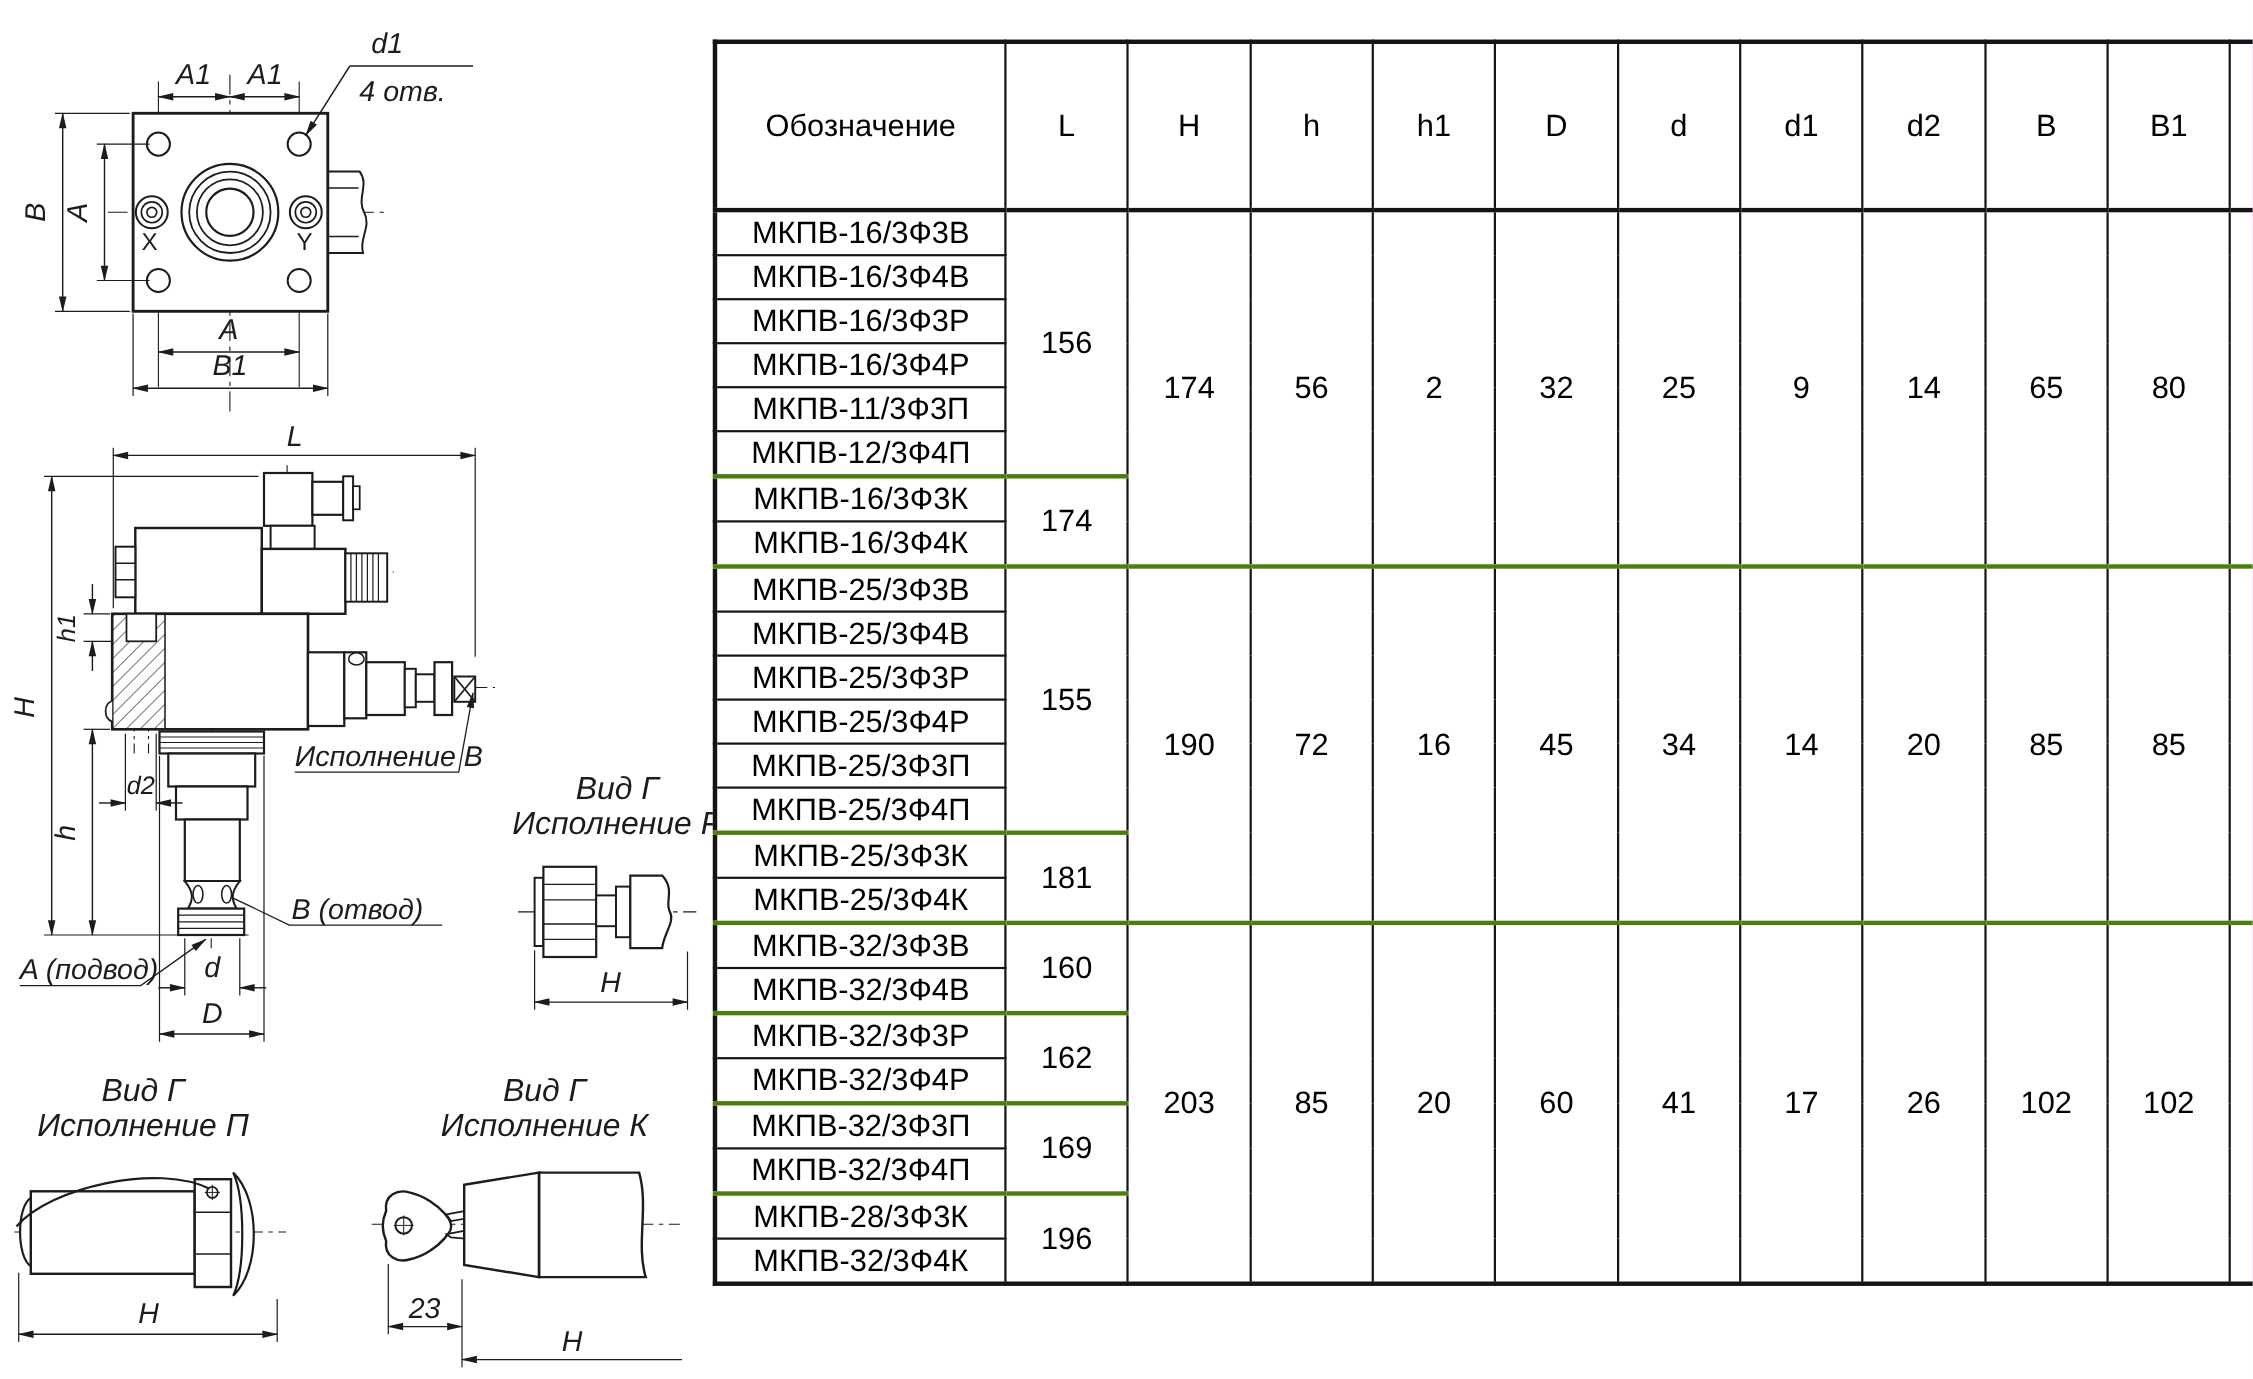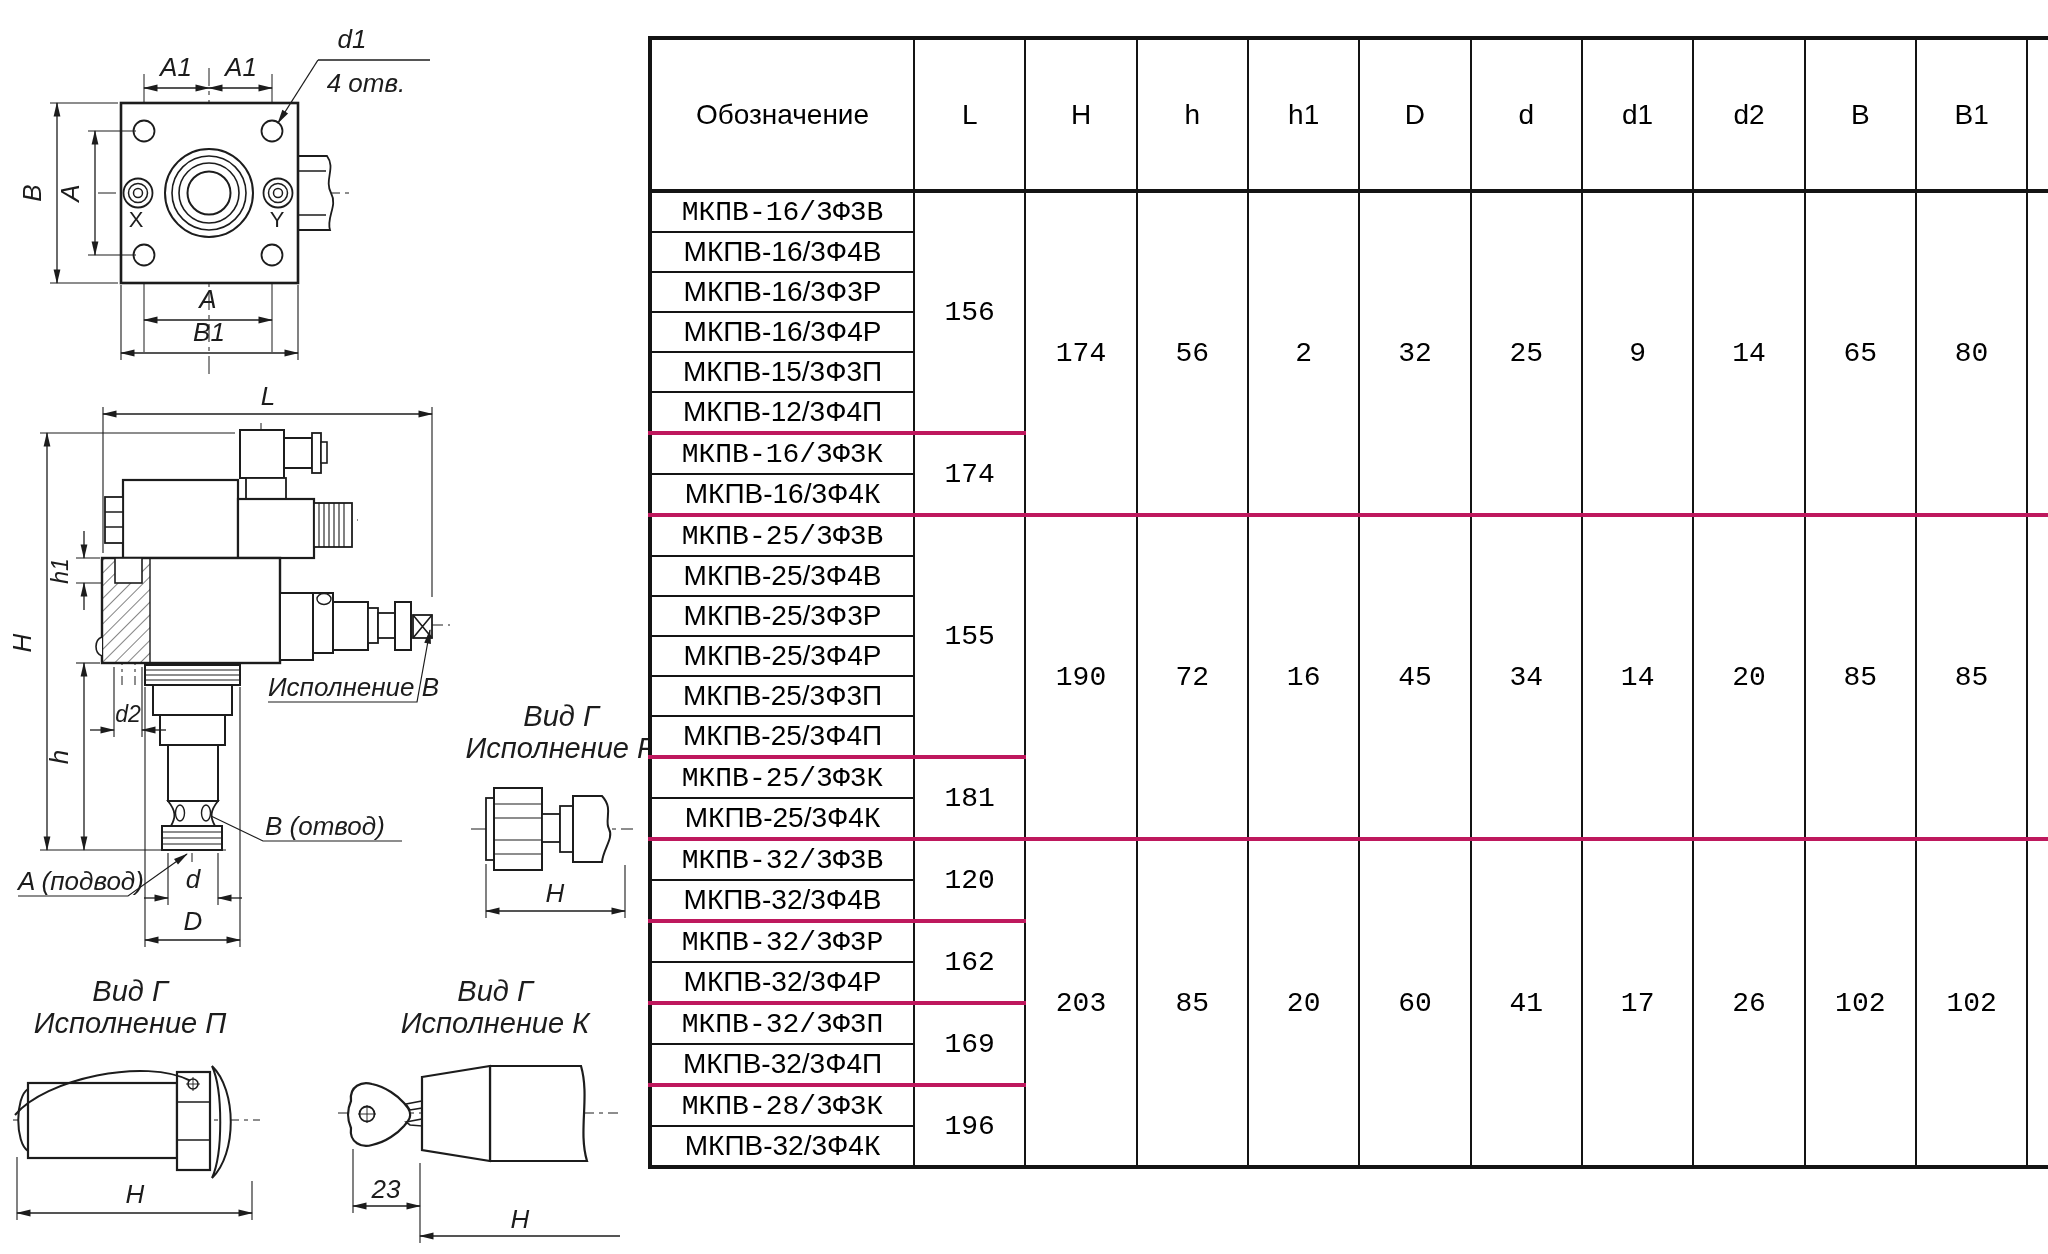--- a/index.html
+++ b/index.html
@@ -13,21 +13,21 @@
   .plain{font:22px "Liberation Sans",sans-serif;}
 
   
   #dims-table{position:absolute;left:648px;top:36px;width:1604px;border-collapse:collapse;
               table-layout:fixed;background:#f0abfc;}
   #dims-table th,#dims-table td{border:2px solid #141414;text-align:center;vertical-align:middle;
               padding:0;font-size:28px;color:#000;background:#fff;}
   #dims-table th{height:149px;font-weight:normal;border-bottom:4px solid #141414;}
   #dims-table td{height:38px;}
   #dims-table{border:4px solid #141414;}
-  #dims-table tr.lg-start td{border-top:4px solid #be185d;font-family:Liberation Mono, monospace;}
+  #dims-table tr.lg-start td{border-top:4px solid #4d7c0f;}
   col.c-name{width:264px;}
 </style>
 </head>
 <body>
 
 <div id="stage">
 
   <svg style="left:0;top:0" width="460" height="382" viewBox="0 0 460 382">
     <defs>
       <marker id="arF" markerUnits="userSpaceOnUse" markerWidth="18" markerHeight="10" refX="16.5" refY="5" orient="auto-start-reverse">
@@ -319,21 +319,21 @@
         <tr>
           <td>МКПВ-16/3Ф4В</td>
         </tr>
         <tr>
           <td>МКПВ-16/3Ф3Р</td>
         </tr>
         <tr>
           <td>МКПВ-16/3Ф4Р</td>
         </tr>
         <tr>
-          <td>МКПВ-15/3Ф3П</td>
+          <td>МКПВ-11/3Ф3П</td>
         </tr>
         <tr>
           <td>МКПВ-12/3Ф4П</td>
         </tr>
         <tr class="lg-start">
           <td>МКПВ-16/3Ф3К</td>
           <td rowspan="2">174</td>
         </tr>
         <tr>
           <td>МКПВ-16/3Ф4К</td>
@@ -370,21 +370,21 @@
         </tr>
         <tr class="lg-start">
           <td>МКПВ-25/3Ф3К</td>
           <td rowspan="2">181</td>
         </tr>
         <tr>
           <td>МКПВ-25/3Ф4К</td>
         </tr>
         <tr class="lg-start">
           <td>МКПВ-32/3Ф3В</td>
-          <td rowspan="2">120</td>
+          <td rowspan="2">160</td>
           <td rowspan="8">203</td>
           <td rowspan="8">85</td>
           <td rowspan="8">20</td>
           <td rowspan="8">60</td>
           <td rowspan="8">41</td>
           <td rowspan="8">17</td>
           <td rowspan="8">26</td>
           <td rowspan="8">102</td>
           <td rowspan="8">102</td>
           <td rowspan="8">70</td>

